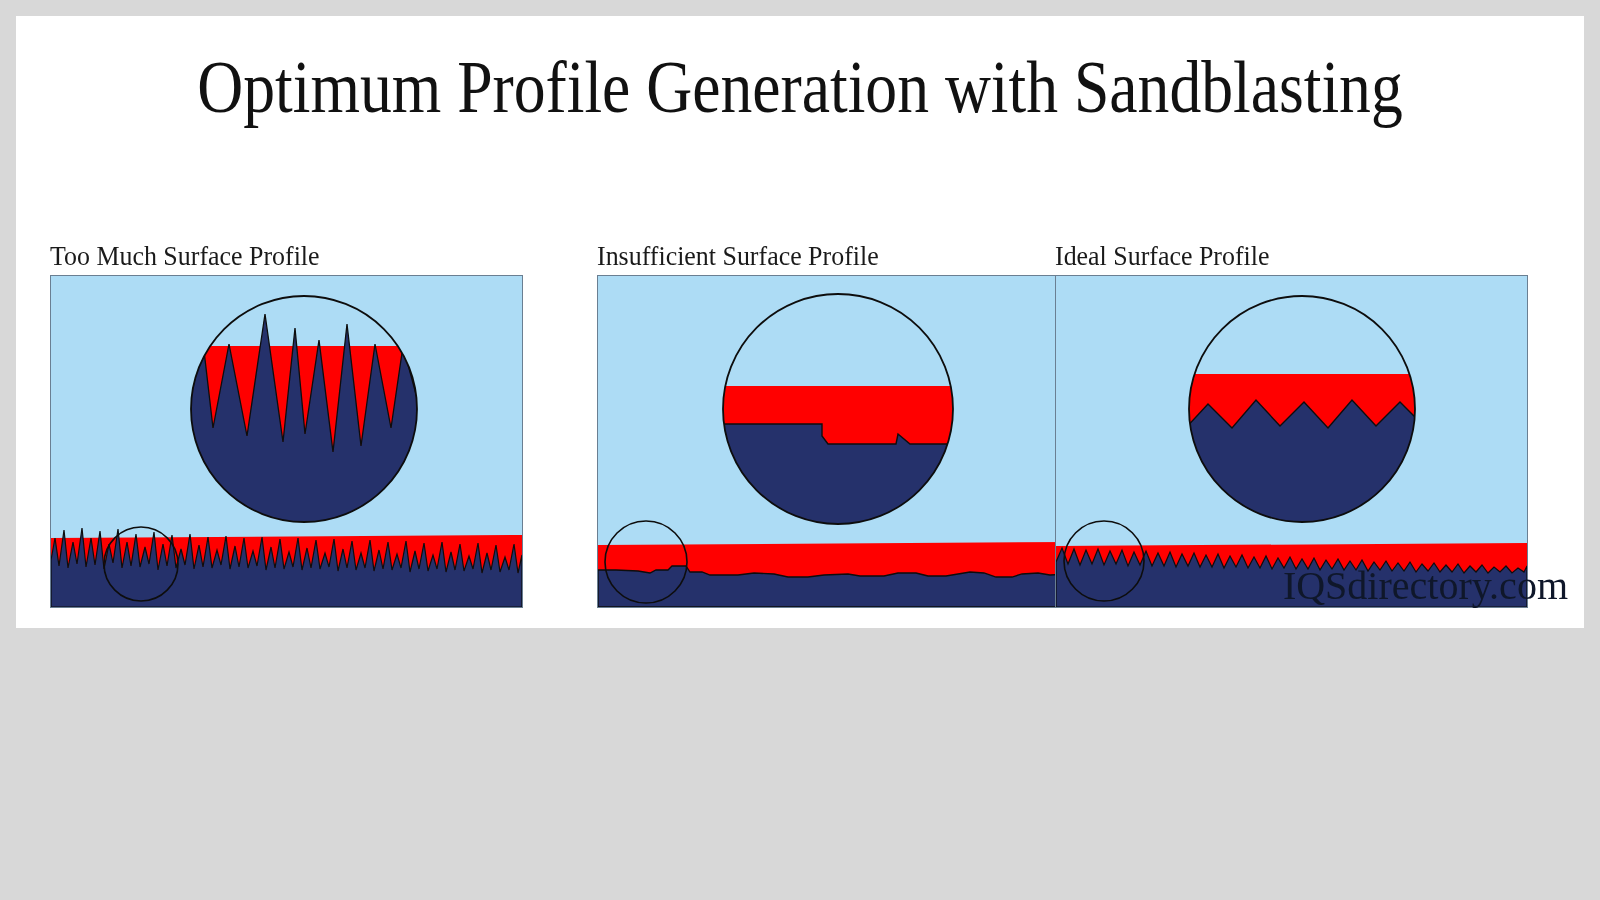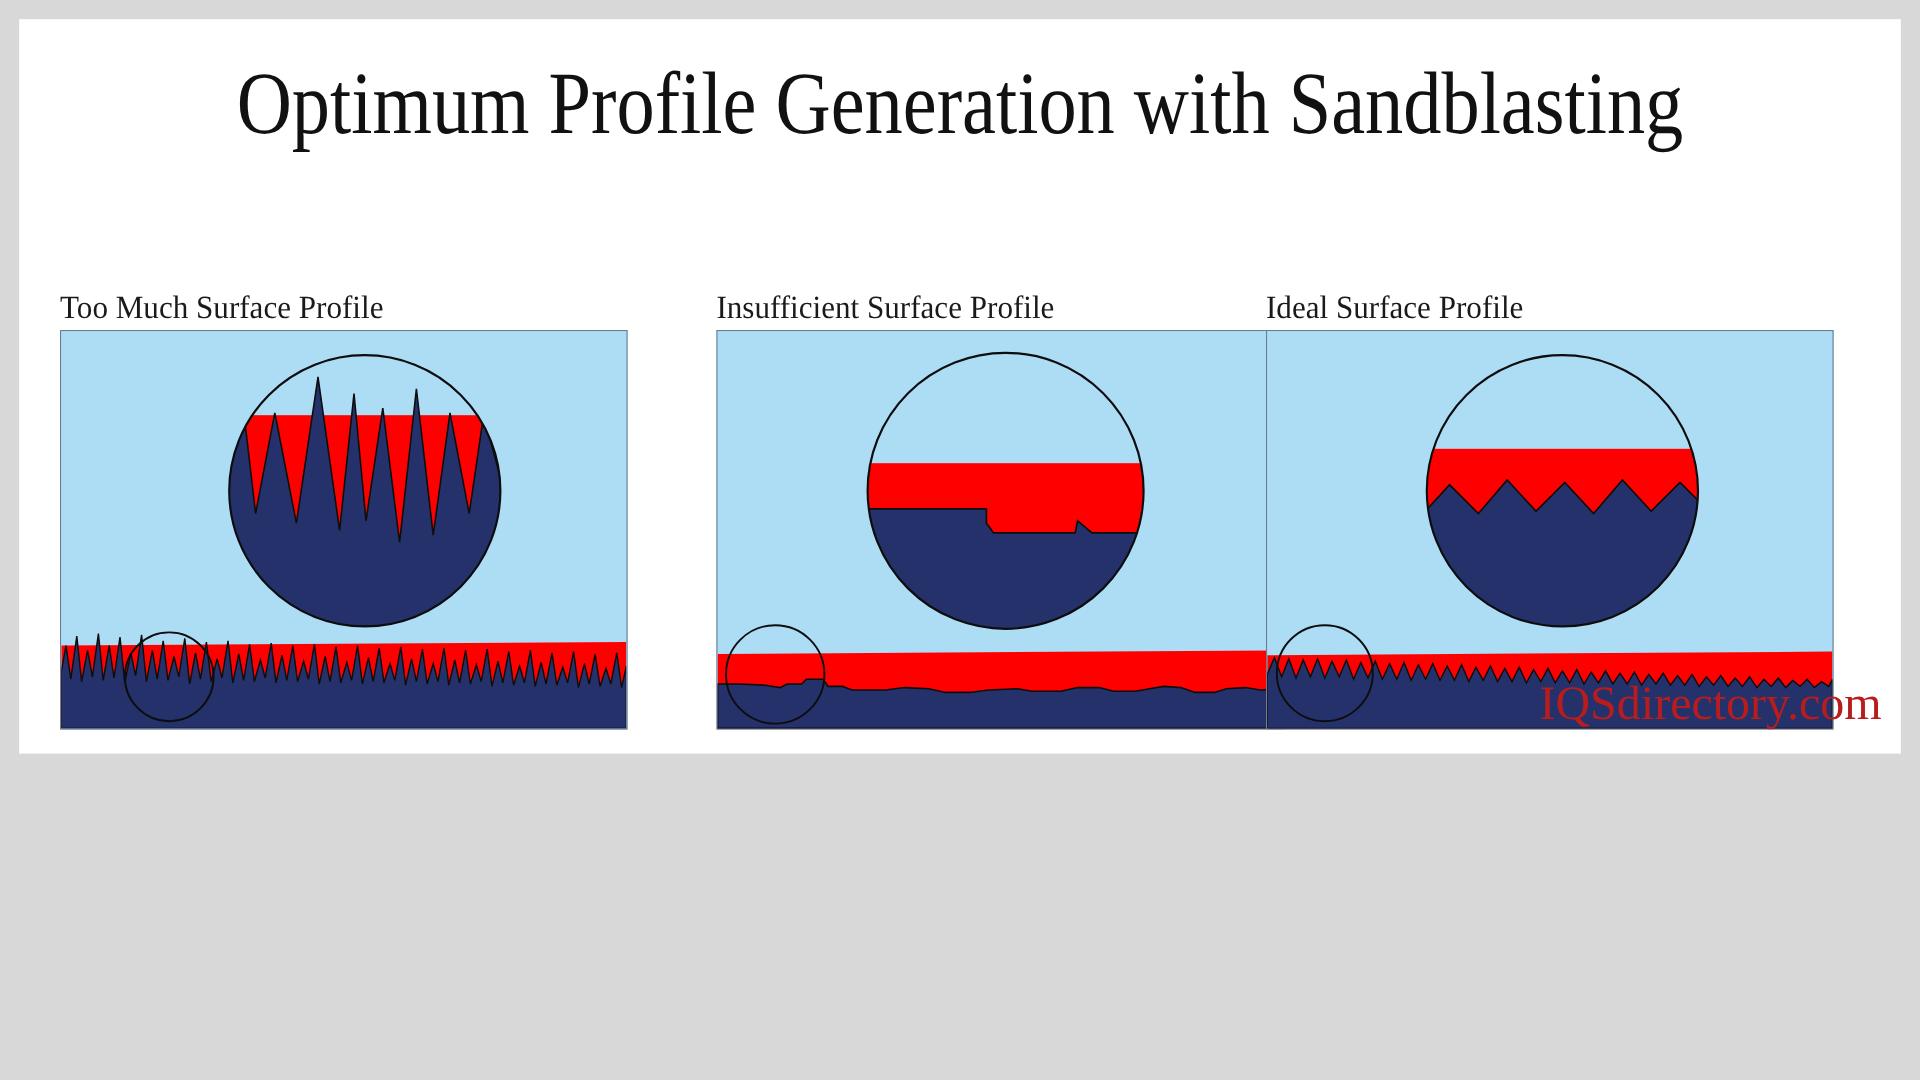--- a/index.html
+++ b/index.html
@@ -74,21 +74,21 @@
   }
 
   
   #watermark {
     position: absolute;
     right: 16px;
     bottom: 20px;
     font-family: "Liberation Serif", serif;
     font-size: 40px;
     line-height: 44px;
-    color: #b91c1c;
+    color: #0f172a;
     white-space: nowrap;
   }
 </style>
 </head>
 <body>
 
 <div id="page">
   <div id="canvas">
 
     <div id="title">Optimum Profile Generation with Sandblasting</div>

